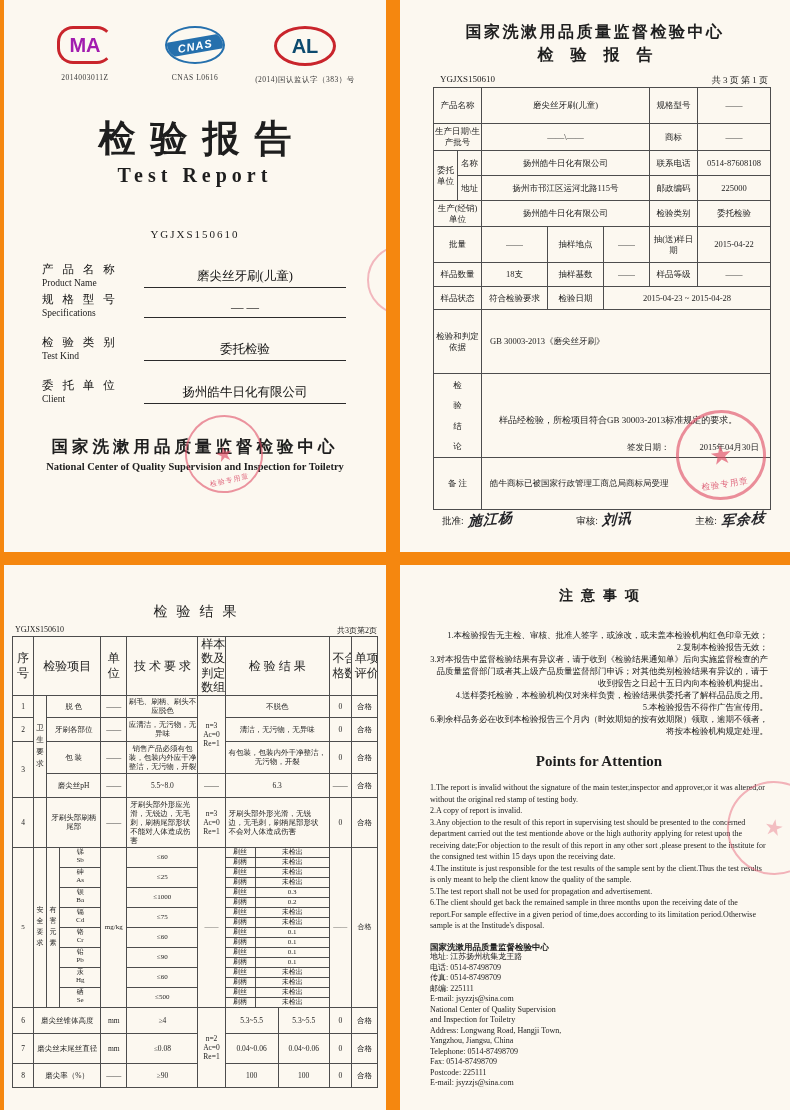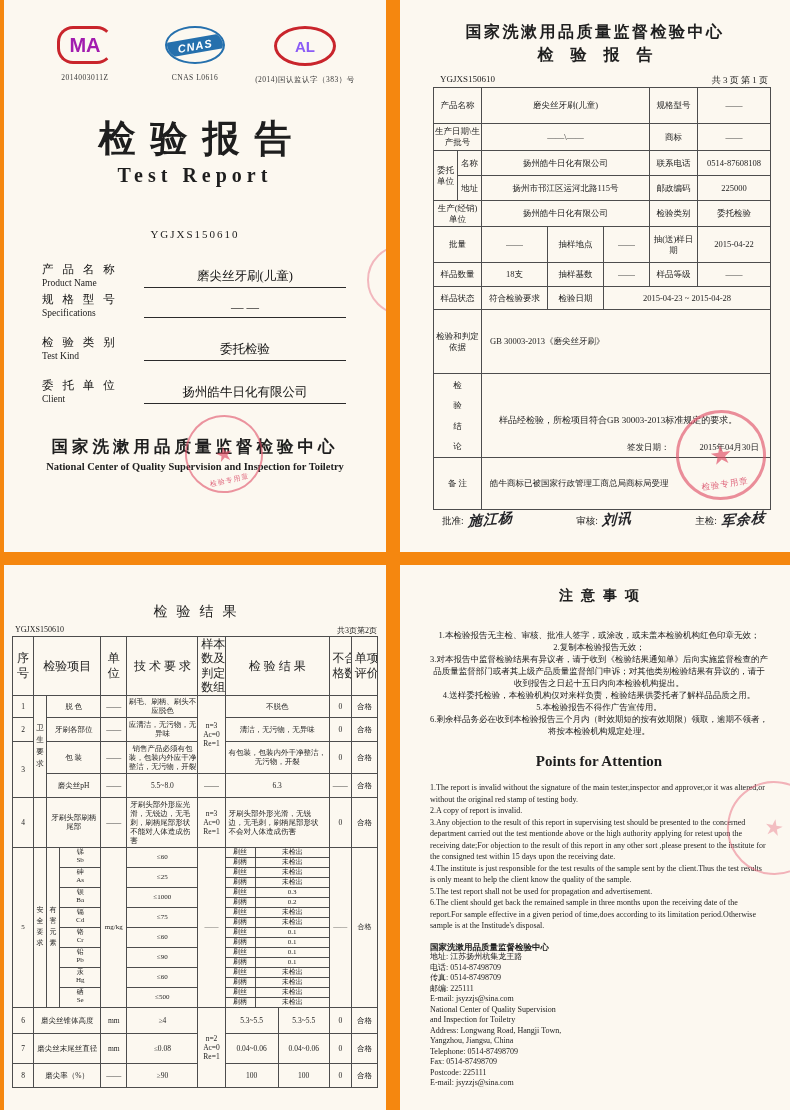--- a/index.html
+++ b/index.html
@@ -20,21 +20,21 @@
   .logos{position:absolute;top:26px;left:26px;right:26px;display:flex;justify-content:space-between}
   .lcol{width:112px;display:flex;flex-direction:column;align-items:center;gap:9px}
   .lcap{font-size:7.5px;letter-spacing:.5px;color:#3a3a3a;white-space:nowrap}
   .cma{width:50px;height:32px;border:3px solid #c9252c;border-right-color:transparent;border-radius:16px;
        display:flex;align-items:center;justify-content:center}
   .cma span{color:#a21caf;font-weight:bold;font-size:20px;letter-spacing:0;font-family:"Liberation Sans",sans-serif}
   .cnas{width:56px;height:34px;border:2px solid #2570ad;border-radius:50%;position:relative;display:flex;align-items:center;justify-content:center;overflow:hidden}
   .cnas .band{position:absolute;left:-4px;right:-4px;height:15px;background:#2570ad;transform:rotate(-10deg);display:flex;align-items:center;justify-content:center}
   .cnas .band span{color:#fff;font-style:italic;font-weight:bold;font-size:11px;font-family:"Liberation Sans",sans-serif;letter-spacing:1px}
   .al{width:56px;height:34px;border:3px solid #c9252c;border-radius:50%;display:flex;align-items:center;justify-content:center}
-  .al span{color:#8b5cf6;font-weight:bold;font-size:15px;font-family:"Liberation Sans",sans-serif}
+  .al span{color:#0c4a6e;font-weight:bold;font-size:20px;font-family:"Liberation Sans",sans-serif}
   .t-cn{top:114px;font-size:37px;font-weight:bold;letter-spacing:15px;text-indent:15px}
   .t-en{top:164px;font-size:20px;font-weight:bold;letter-spacing:5px}
   .rno1{top:228px;font-size:11px;letter-spacing:2px;color:#222}
   .fields{position:absolute;top:262px;left:38px;right:40px}
   .f{display:flex;align-items:flex-end;margin-bottom:17px}
   .f1x{margin-bottom:4px}
   .fl{width:102px}
   .flc{font-size:11.5px;letter-spacing:3px;color:#111}
   .fle{font-size:9.5px;color:#222;margin-top:1px}
   .fv{flex:1;border-bottom:1.2px solid #2b2b2b;text-align:center;font-size:12.5px;padding-bottom:2px;color:#111}
@@ -76,21 +76,21 @@
   #t3{position:absolute;top:71px;left:8px;width:366px;border:1.5px solid #333}
   #t3 td,#t3 th{font-size:7.5px;line-height:1.2}
   #t3 th{font-size:12px}
   .er td{font-size:7px!important}
   .ename div{line-height:1.1;font-size:7px}
   .w1{display:inline-block;width:1.1em}
   .w2{display:inline-block;width:2.3em}
   
   .p4in{padding:22px 22px 0 30px}
   .t4{text-align:center;font-size:14px;font-weight:bold;letter-spacing:8px;text-indent:8px;margin:0 0 24px 0}
-  .note{font-size:8.5px;line-height:12px;margin:0;color:#222;text-align:center}
+  .note{font-size:8.5px;line-height:12px;margin:0;color:#222;text-align:right}
   .t4en{text-align:center;font-size:15px;font-weight:bold;margin:16px 0 12px 0}
   .noteen{font-size:8px;line-height:11.5px;margin:0;color:#222}
   .foot{margin-top:10px}
   .fline{font-size:8px;line-height:10.5px;margin:0;color:#222}
   .fbold{font-weight:bold;font-size:8.5px}
 </style>
 </head>
 <body>
 
 <div class="ostrip" id="strip-left"></div>

